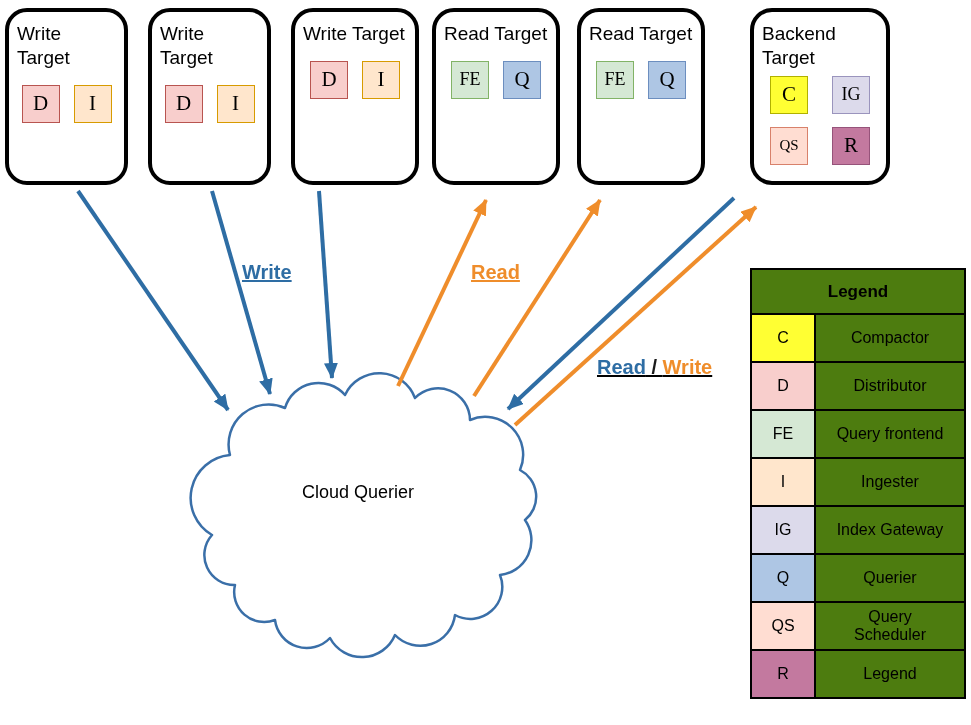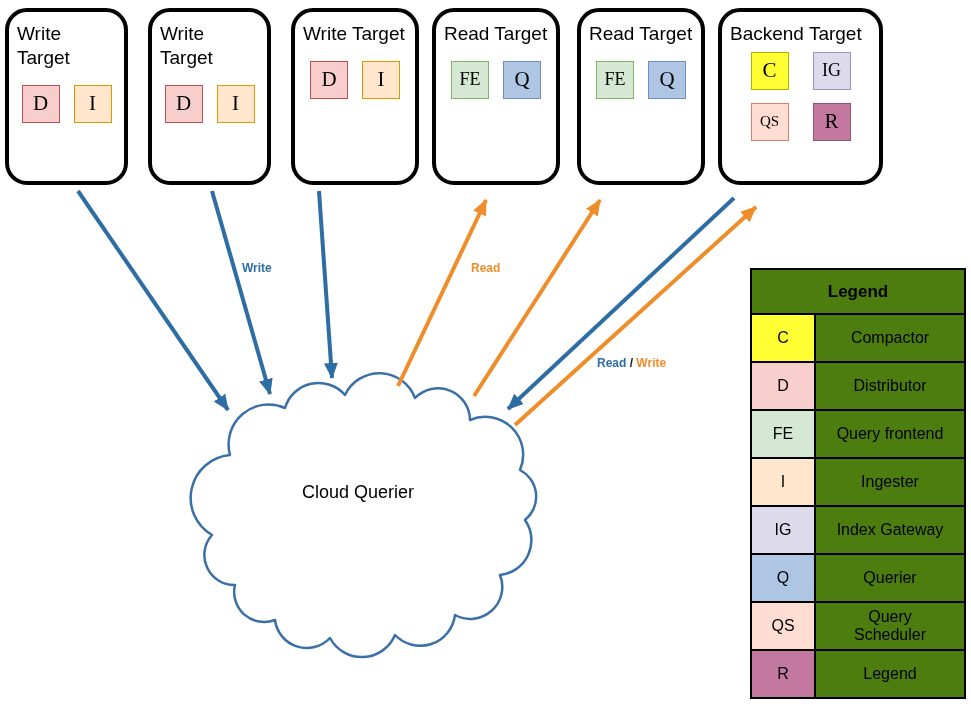--- a/index.html
+++ b/index.html
@@ -19,21 +19,21 @@
   .chip-row{display:flex;justify-content:center;gap:14px;margin-top:15px;}
   .chip-grid{display:grid;grid-template-columns:38px 38px;gap:13px 24px;justify-content:center;margin-top:6px;}
   .chip{
     width:38px;height:38px;box-sizing:border-box;border:1px solid #999;
     display:flex;align-items:center;justify-content:center;
     font-family:"Liberation Serif",serif;font-size:21px;
   }
   .chip-2{font-size:18px;}
   .chip-sm{font-size:15px;}
 
-  .flow-label{position:absolute;font-size:12px;font-weight:bold;white-space:nowrap;}
+  .flow-label{position:absolute;font-size:20px;font-weight:bold;white-space:nowrap;text-decoration:underline;}
   .cloud-label{position:absolute;left:278px;top:482px;width:160px;text-align:center;font-size:18px;}
 
   .legend{
     position:absolute;left:750px;top:268px;width:216px;
     border-collapse:collapse;background:#4d7c0f;
   }
   .legend th,.legend td{border:2px solid #000;box-sizing:border-box;}
   .legend th{height:45px;font-size:17px;font-weight:bold;text-align:center;}
   .legend td{height:48px;font-size:16px;text-align:center;}
   .legend .key{width:64px;}
@@ -112,21 +112,21 @@
   </div>
 
   <div class="target" style="left:577px;width:128px;">
     <div class="target-title">Read Target</div>
     <div class="chip-row">
       <div class="chip chip-2" style="background-color: rgb(213, 232, 212); border-color: rgb(130, 179, 102);">FE</div>
       <div class="chip" style="background-color: rgb(174, 198, 228); border-color: rgb(108, 142, 191);">Q</div>
     </div>
   </div>
 
-  <div class="target" style="left:718px;width:165px;">
+  <div class="target" style="left:750px;width:140px;">
     <div class="target-title">Backend Target</div>
     <div class="chip-grid">
       <div class="chip" style="background-color: rgb(255, 255, 51); border-color: rgb(177, 177, 0);">C</div>
       <div class="chip chip-2" style="background-color: rgb(220, 218, 235); border-color: rgb(154, 148, 189);">IG</div>
       <div class="chip chip-sm" style="background-color: rgb(255, 221, 210); border-color: rgb(216, 129, 107);">QS</div>
       <div class="chip" style="background-color: rgb(195, 121, 159); border-color: rgb(150, 83, 122);">R</div>
     </div>
   </div>
 
   <div class="flow-label" style="left: 242px; top: 261px; color: rgb(46, 109, 164);">Write</div>

